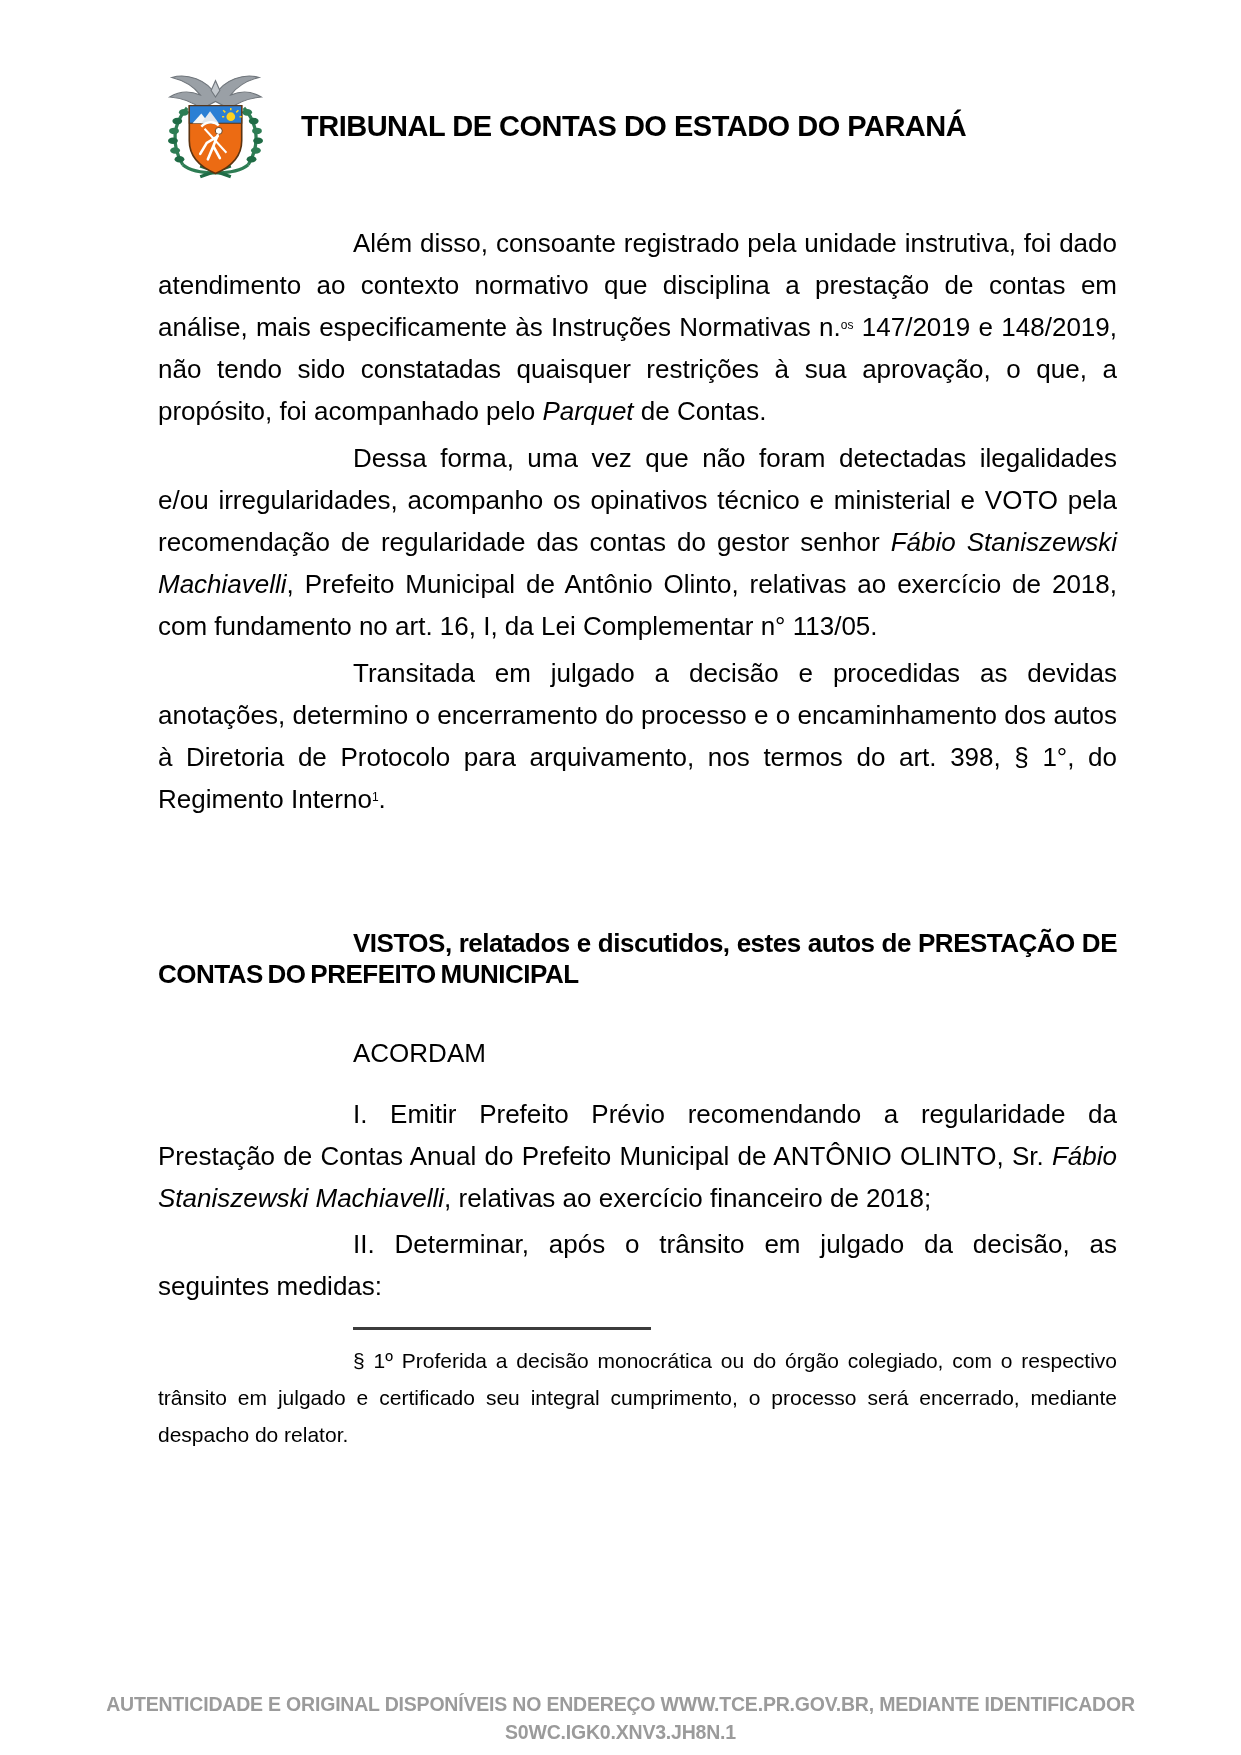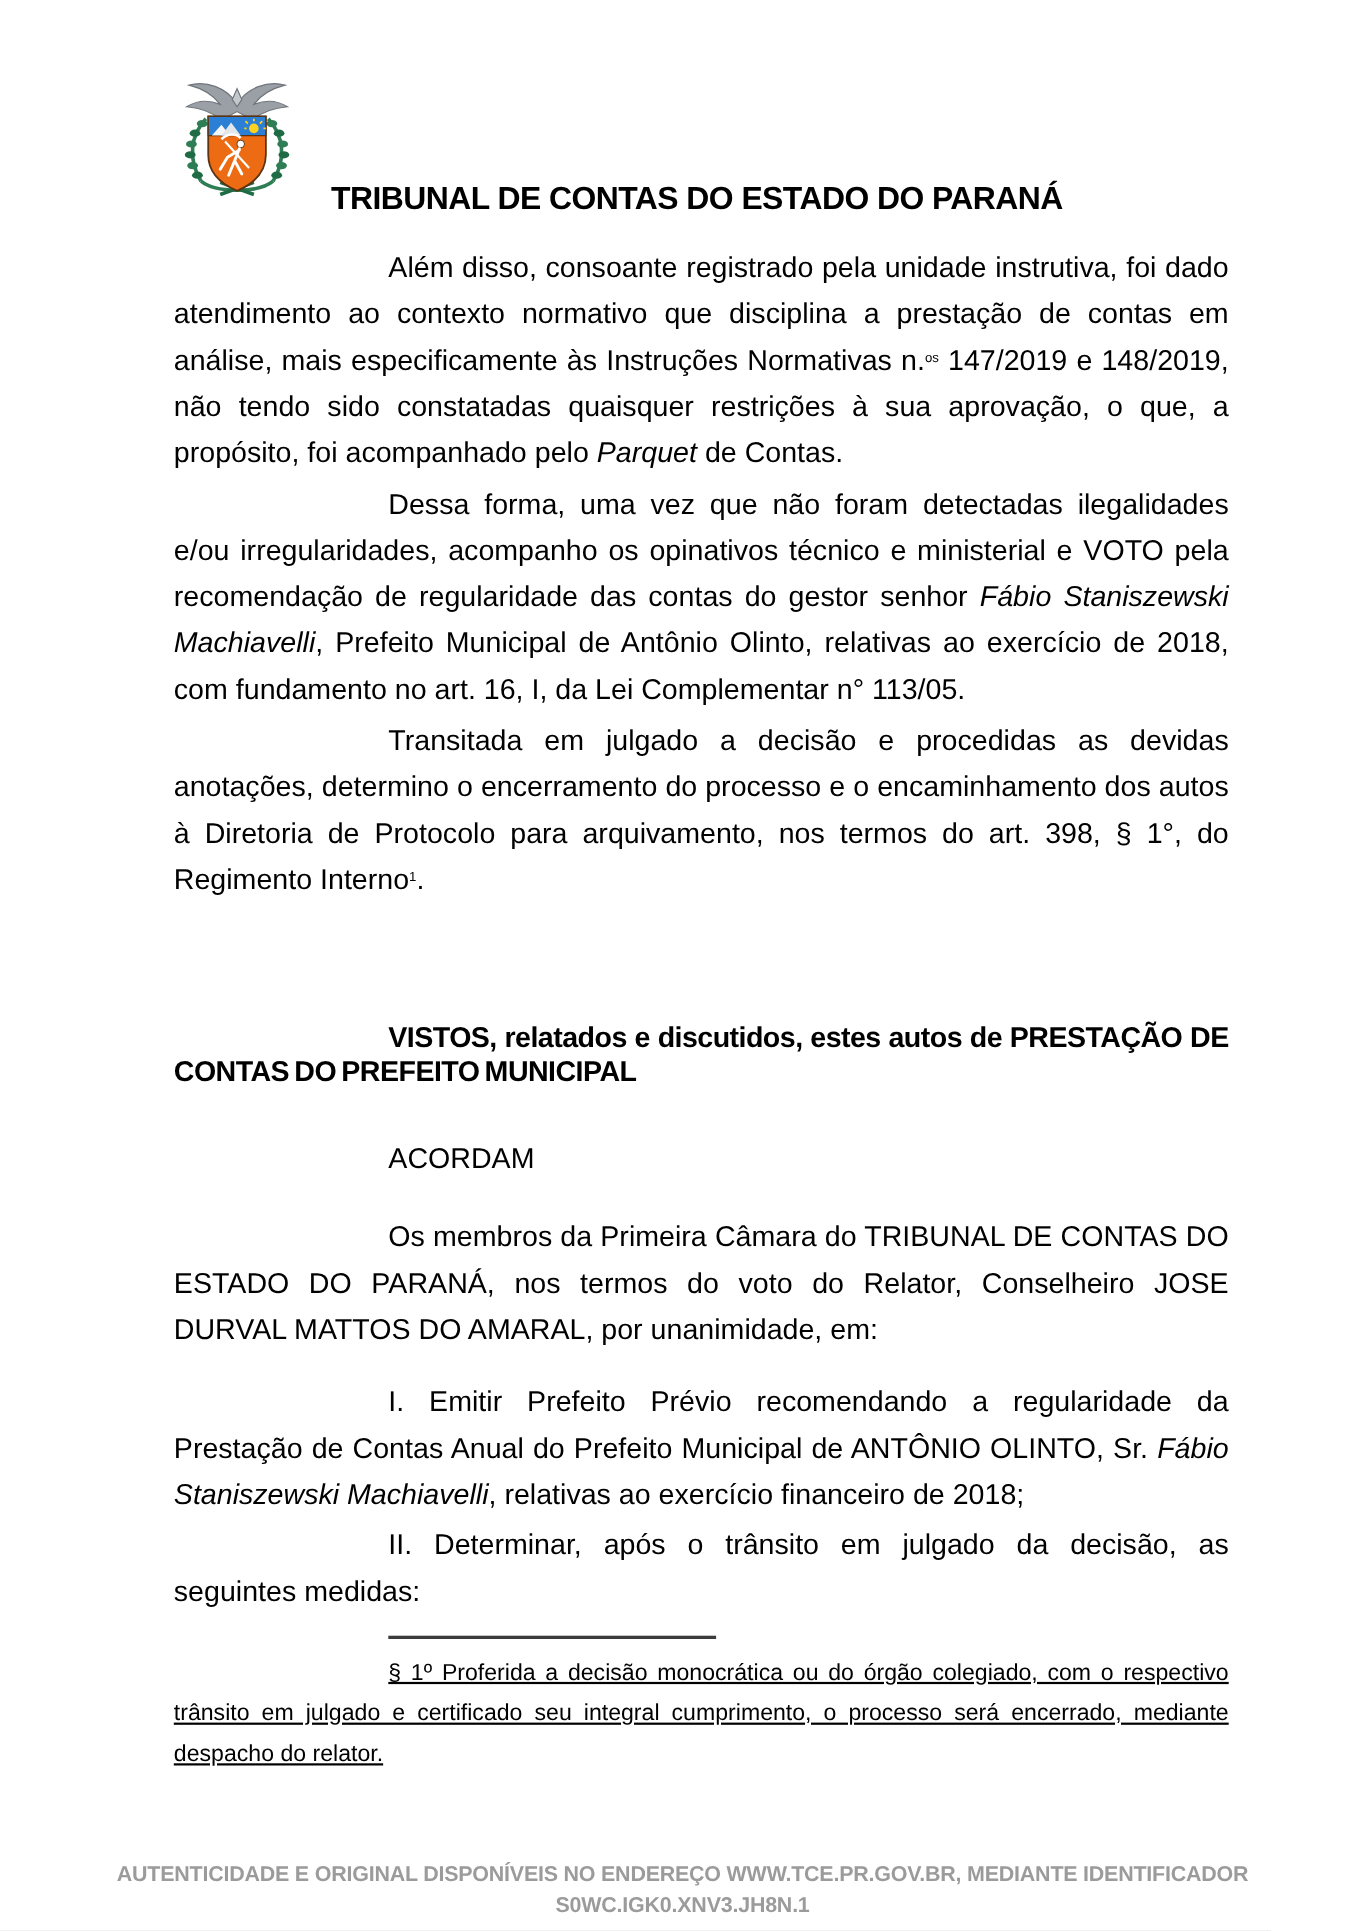--- a/index.html
+++ b/index.html
@@ -6,21 +6,21 @@
   .page{
     position:relative;
     width:1241px;height:1755px;
     margin:0 auto;
     background:#ffffff;
     font-family:"Liberation Sans","DejaVu Sans",sans-serif;
     color:#000;
     overflow:hidden;
   }
   
-  .header{position:absolute;top:66px;left:150px;display:flex;align-items:flex-end;}
+  .header{position:absolute;top:66px;left:150px;display:flex;align-items:flex-start;}
   .logo{width:131px;height:132px;flex:0 0 auto;}
   .doc-title{
     margin:44px 0 0 20px;
     font-size:29px;font-weight:bold;letter-spacing:-0.5px;
     white-space:nowrap;
   }
   
   .body-block{
     position:absolute;top:222px;left:158px;width:959px;
     font-size:26px;line-height:42px;
@@ -42,21 +42,21 @@
   .p-item2{margin:4px 0 0 0;text-indent:195px;}
   
   .fn-rule{
     margin:20px 0 0 195px;width:298px;height:0;
     border:none;border-top:3px solid #3c3c3c;
   }
   .footnote{
     font-size:21px;line-height:37px;text-align:justify;
     text-indent:195px;margin:12px 0 0 0;
   }
-  .footnote.second{text-decoration:underline;}
+  .footnote.second{}
   .fn-sup{font-size:13px;vertical-align:6px;line-height:0;}
   
   .footer{
     position:absolute;top:1690px;left:0;width:100%;
     text-align:center;color:#9b9b9b;font-weight:bold;
     font-size:19.5px;line-height:28px;letter-spacing:-0.2px;
   }
 </style>
 </head>
 <body>
@@ -109,21 +109,20 @@
     <p class="para"><span>Além disso, consoante registrado pela unidade instrutiva, foi dado atendimento ao contexto normativo que disciplina a prestação de contas em análise, mais especificamente às Instruções Normativas n.</span><span class="sup">os</span><span> 147/2019 e 148/2019, não tendo sido constatadas quaisquer restrições à sua aprovação, o que, a propósito, foi acompanhado pelo </span><span class="it">Parquet</span><span> de Contas.</span></p>
 
     <p class="para"><span>Dessa forma, uma vez que não foram detectadas ilegalidades e/ou irregularidades, acompanho os opinativos técnico e ministerial e VOTO pela recomendação de regularidade das contas do gestor senhor </span><span class="it">Fábio Staniszewski Machiavelli</span><span>, Prefeito Municipal de Antônio Olinto, relativas ao exercício de 2018, com fundamento no art. 16, I, da Lei Complementar n° 113/05.</span></p>
 
     <p class="para"><span>Transitada em julgado a decisão e procedidas as devidas anotações, determino o encerramento do processo e o encaminhamento dos autos à Diretoria de Protocolo para arquivamento, nos termos do art. 398, § 1°, do Regimento Interno</span><span class="sup">1</span><span>.</span></p>
 
     <p class="h-vistos">VISTOS, relatados e discutidos, estes autos de PRESTAÇÃO DE CONTAS DO PREFEITO MUNICIPAL</p>
 
     <p class="h-acordam">ACORDAM</p>
 
-    <p class="p-members">Os membros da Primeira Câmara do TRIBUNAL DE CONTAS DO ESTADO DO PARANÁ, nos termos do voto do Relator, Conselheiro JOSE DURVAL MATTOS DO AMARAL, por unanimidade, em:</p>
 
     <p class="p-item1"><span>I. Emitir Prefeito Prévio recomendando a </span><span class="bd">regularidade</span><span> da Prestação de Contas Anual do Prefeito Municipal de ANTÔNIO OLINTO, Sr. </span><span class="it">Fábio Staniszewski Machiavelli</span><span>, relativas ao exercício financeiro de 2018;</span></p>
 
     <p class="p-item2">II. Determinar, após o trânsito em julgado da decisão, as seguintes medidas:</p>
 
     <hr class="fn-rule">
 
 
     <p class="footnote second">§ 1º Proferida a decisão monocrática ou do órgão colegiado, com o respectivo trânsito em julgado e certificado seu integral cumprimento, o processo será encerrado, mediante despacho do relator.</p>
 

